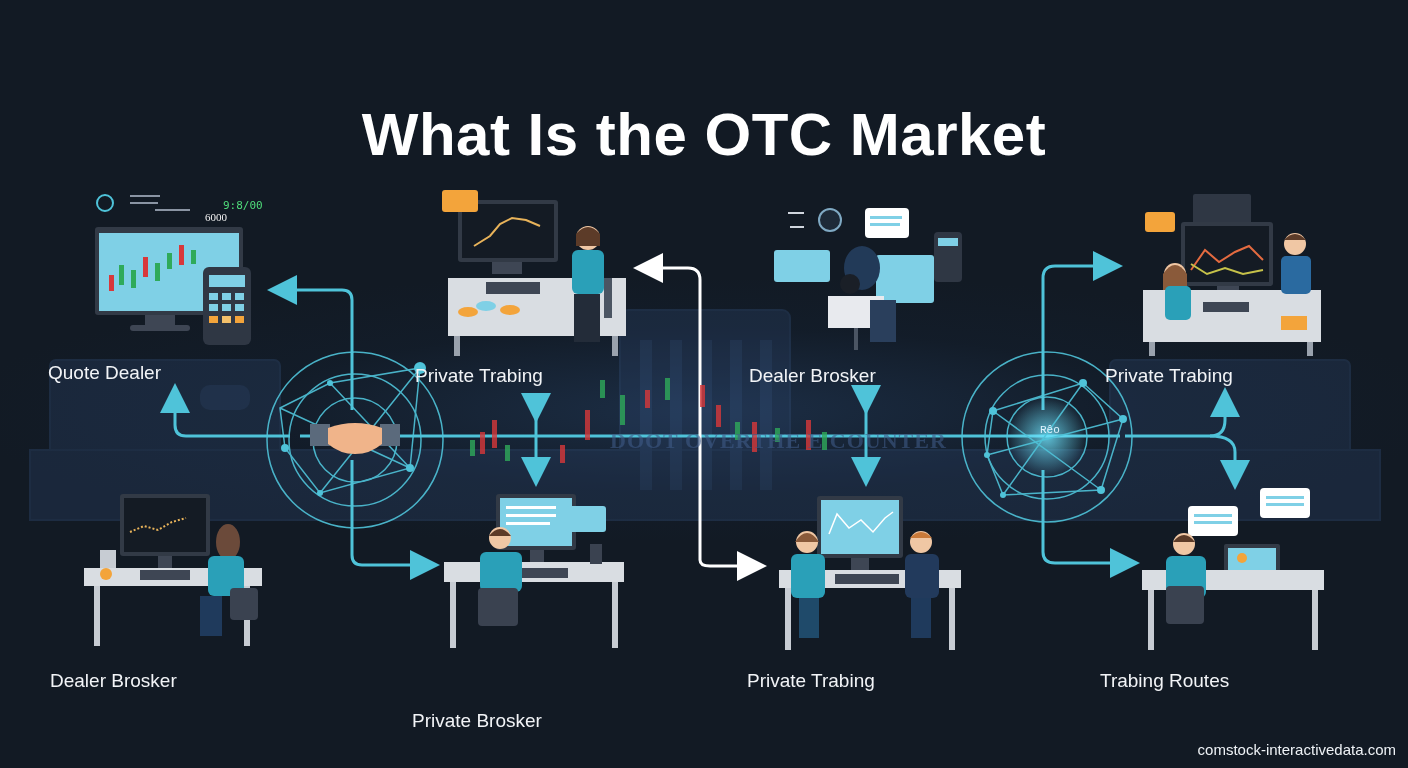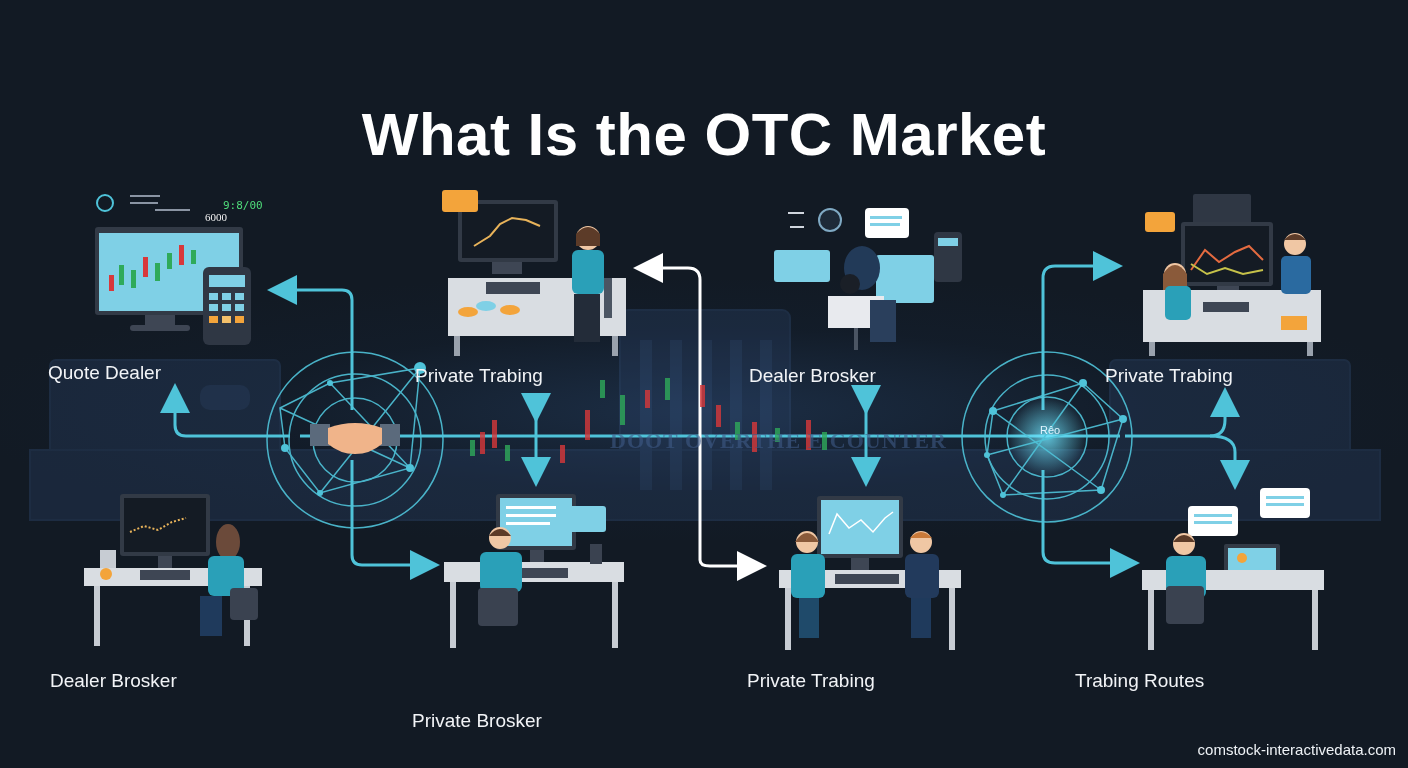--- a/index.html
+++ b/index.html
@@ -27,21 +27,21 @@
   }
   .watermark {
     position:absolute; right:12px; bottom:10px; font-size:15px; color:#eef2f6;
   }
   svg { position:absolute; overflow:visible; }
   .bg-text {
     position:absolute; left:610px; top:428px; font-family:Liberation Serif, serif;
     font-size:22px; font-weight:700; color:#3e5a86; opacity:0.6; letter-spacing:1px;
   }
   .hub-text {
-    position:absolute; left:1040px; top:424px; font-size:11px; color:#e0f4ff; font-family:Liberation Sans, sans-serif;
+    position:absolute; left:1040px; top:424px; font-size:11px; color:#e0f4ff; font-family:Liberation Mono, monospace;
   }
   .ticker { position:absolute; font-family:"DejaVu Sans Mono", monospace; font-size:11px; }
 </style>
 </head>
 <body>
 
 <div class="bg-glow"></div>
 
 <svg class="building" width="1350" height="220" viewBox="0 0 1350 220">
   <g fill="#2a4166" stroke="#34507a" stroke-width="2">
@@ -352,15 +352,15 @@
     <rect x="80" y="94" width="68" height="4" fill="#3e4654"></rect>
     <rect x="4" y="84" width="182" height="20" fill="#d9dde2"></rect>
     <rect x="10" y="104" width="6" height="60" fill="#c7ccd3"></rect>
       <rect x="174" y="104" width="6" height="60" fill="#c7ccd3"></rect>
     <circle cx="46" cy="58" r="11" fill="#f0c7a4"></circle>
       <path d="M35 56 Q46 42 57 56 Z" fill="#5c3b28"></path>
     <rect x="28" y="70" width="40" height="42" rx="6" fill="#2aa0b8"></rect>
     <rect x="28" y="100" width="38" height="38" rx="4" fill="#3a4250"></rect>
   </svg>
 </div>
-<div class="node-label" style="left:1075px;top:670px;">Trabing Routes</div>
+<div class="node-label" style="left:1100px;top:670px;">Trabing Routes</div>
 
 <div class="watermark">comstock-interactivedata.com</div>
 
 </body></html>

